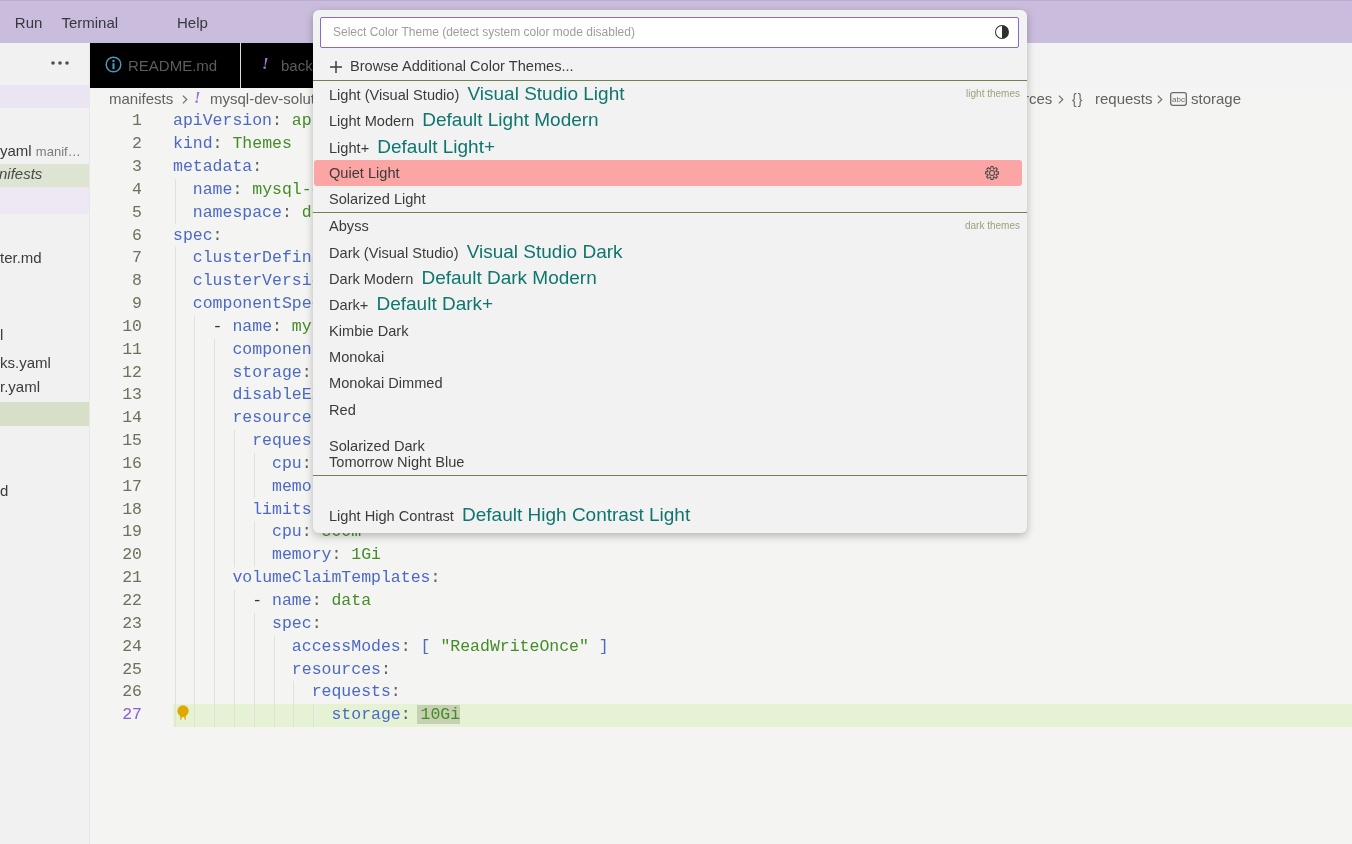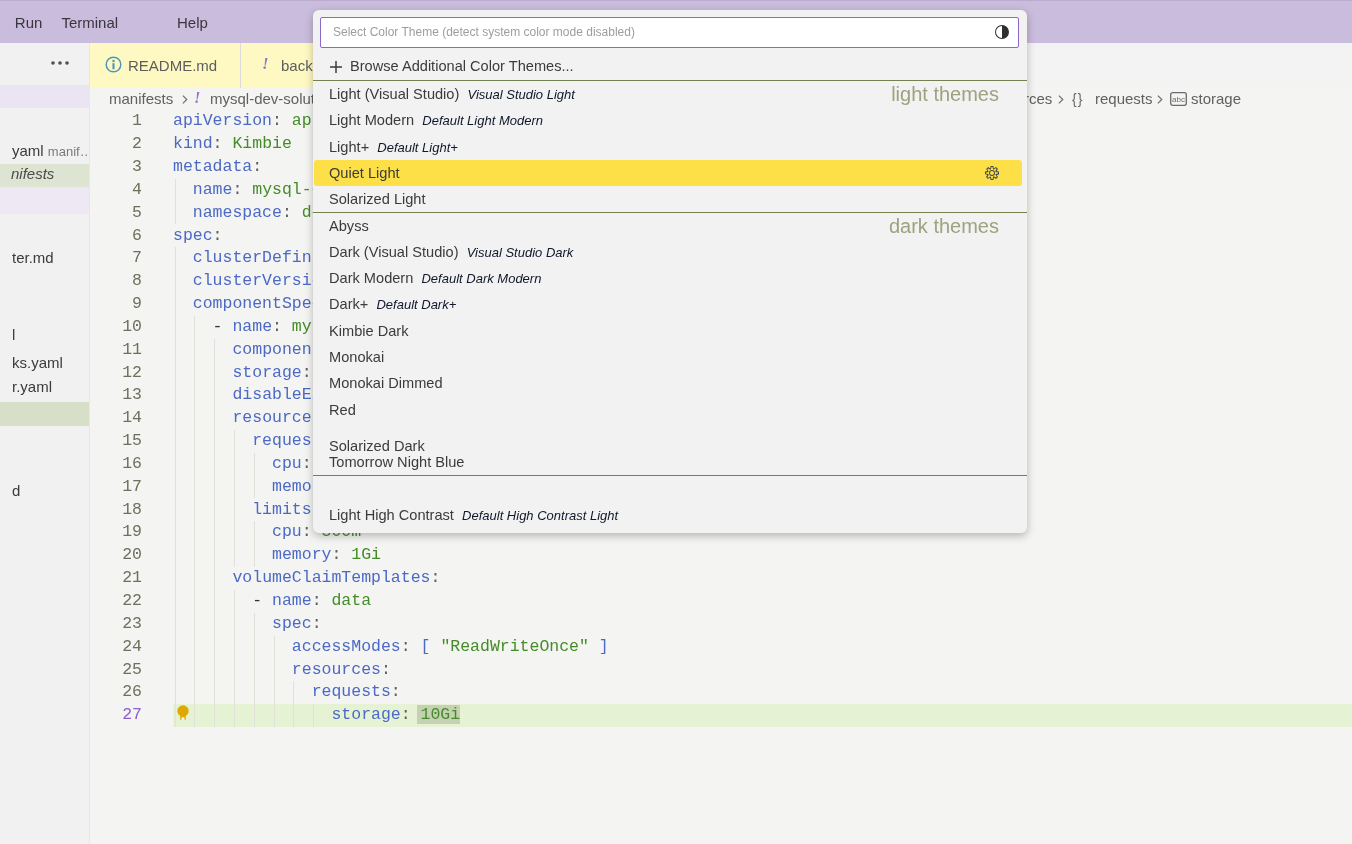--- a/index.html
+++ b/index.html
@@ -5,25 +5,25 @@
   * { margin:0; padding:0; box-sizing:border-box; }
   html,body { width:1352px; height:844px; overflow:hidden; }
   body { font-family:"Liberation Sans", sans-serif; background:#f4f4f3; position:relative; }
   .abs { position:absolute; }
   
   #titlebar { position:absolute; left:0; top:0; width:1352px; height:43px; background:#cabcdc; border-top:1px solid #bcadd0; }
   #titlebar .mi { position:absolute; top:0; height:43px; line-height:43px; font-size:15px; color:#37373d; }
   
   #sidebar { position:absolute; left:0; top:43px; width:89px; height:801px; background:#f1f1f1; }
   #sidebar .row { position:absolute; left:0; width:89px; height:23px; }
-  #sidebar .txt { position:absolute; font-size:15px; color:#3b3b3b; white-space:nowrap;padding-left:12px; }
+  #sidebar .txt { position:absolute; font-size:15px; color:#3b3b3b; white-space:nowrap; }
   #sbborder { position:absolute; left:89px; top:43px; width:1px; height:801px; background:#e7e7e6; }
   
   #tabstrip { position:absolute; left:90px; top:43px; width:1262px; height:45px; background:#f3f3f3; }
-  .tab { position:absolute; top:0; height:45px; background:#fef9c3; }
+  .tab { position:absolute; top:0; height:45px; background:#000000; }
   .tab .lbl { position:absolute; top:0; height:45px; line-height:45px; font-size:15px; color:#5d5d5d; white-space:nowrap; }
   
   #crumbs { position:absolute; left:90px; top:88px; width:1262px; height:22px; background:#f4f4f3; font-size:15px; color:#616161; }
   #crumbs span { position:absolute; top:0; height:22px; line-height:22px; white-space:nowrap; }
   .yamlbang { font-family:"Liberation Serif", serif; font-weight:700; font-style:italic; color:#a074c4; }
   
   #editor { position:absolute; left:90px; top:110px; width:1262px; height:734px; background:#f4f4f3; }
   #curline { position:absolute; left:83px; top:594.3px; width:1179px; height:22.85px; background:#e5f2d3; }
   .guide { position:absolute; width:1px; background:#e1e1da; }
   #gutter { position:absolute; left:0; top:0.3px; width:52px; text-align:right;
@@ -34,22 +34,22 @@
   .k { color:#4b69c5; } .p { color:#5d5d5d; } .s { color:#448c27; } .n27 { color:#8a5fd0; }
   .occ { background:#c6d0b2; box-shadow:-4px 0 0 #c6d0b2; }
   
   #qp { position:absolute; left:313px; top:10px; width:714px; height:523px; background:#f2f2f2;
         border-radius:6px; box-shadow:0 3px 9px rgba(0,0,0,0.26); }
   #qpinput { position:absolute; left:7px; top:7px; width:699px; height:31px; background:#ffffff;
              border:1px solid #8d68cc; border-radius:2px; }
   #qpinput .ph { position:absolute; left:12px; top:0; height:29px; line-height:29px; font-size:12px; color:#9d9d9d; }
   .qprow { position:absolute; left:1px; width:708px; height:26.3px; }
   .qprow .lab { position:absolute; left:15px; top:0; height:26.3px; line-height:26.3px; font-size:14.6px; color:#3b3b3b; white-space:nowrap; }
-  .qprow .desc { font-size:13px; color:#0f172a;font-style:italic; }
-  .qprow .grp { position:absolute; right:23px; top:0; height:26.3px; line-height:26.3px; font-size:20px; color:#9da27f; }
+  .qprow .desc { font-size:19px; color:#0f766e; }
+  .qprow .grp { position:absolute; right:2px; top:0; height:26.3px; line-height:26.3px; font-size:10px; color:#9da27f; }
   .qpsep { position:absolute; left:0; width:714px; height:1px; background:#73814e; }
 </style>
 </head>
 <body>
 <div id="titlebar">
   <span class="mi" style="left:14.8px;">Run</span>
   <span class="mi" style="left:61.4px;">Terminal</span>
   <span class="mi" style="left:147px;margin-left:30px;">Help</span>
 </div>
 
@@ -147,21 +147,21 @@
  19
  20
  21
  22
  23
  24
  25
  26
 <span class="n27"> 27</span></div>
   <div id="code"><span class="k">apiVersion</span><span class="p">:</span> <span class="s">apps.kubeblocks.io/v1alpha1</span>
-<span class="k">kind</span><span class="p">:</span> <span class="s">Kimbie</span>
+<span class="k">kind</span><span class="p">:</span> <span class="s">Themes</span>
 <span class="k">metadata</span><span class="p">:</span>
   <span class="k">name</span><span class="p">:</span> <span class="s">mysql-cluster</span>
   <span class="k">namespace</span><span class="p">:</span> <span class="s">demo</span>
 <span class="k">spec</span><span class="p">:</span>
   <span class="k">clusterDefinitionRef</span><span class="p">:</span> <span class="s">apecloud-mysql</span>
   <span class="k">clusterVersionRef</span><span class="p">:</span> <span class="s">ac-mysql-8.0.30</span>
   <span class="k">componentSpecs</span><span class="p">:</span>
     - <span class="k">name</span><span class="p">:</span> <span class="s">mysql</span>
       <span class="k">componentDefRef</span><span class="p">:</span> <span class="s">mysql</span>
       <span class="k">storage</span><span class="p">:</span> <span class="s">1</span>
@@ -204,21 +204,21 @@
   <div class="qprow" style="top:71px;">
       <span class="lab">Light (Visual Studio)&nbsp;&nbsp;<span class="desc">Visual Studio Light</span></span>
       <span class="grp">light themes</span>
     </div>
   <div class="qprow" style="top:97.3px;">
       <span class="lab">Light Modern&nbsp;&nbsp;<span class="desc">Default Light Modern</span></span>
     </div>
   <div class="qprow" style="top:123.6px;">
       <span class="lab">Light+&nbsp;&nbsp;<span class="desc">Default Light+</span></span>
     </div>
-  <div class="qprow" style="top:149.9px; background:#fde047; border-radius:3px;">
+  <div class="qprow" style="top:149.9px; background:#fca5a5; border-radius:3px;">
       <span class="lab">Quiet Light</span>
     <svg class="abs" style="left:670px; top:5.6px;" width="16" height="16" viewBox="0 0 16 16">
       <path fill-rule="evenodd" fill="#484848" d="M9.4 1l.5 2.4 2.1-1.3 2 2-1.4 2.1 2.4.4v2.8l-2.4.5L14 12l-2 2-2.1-1.4-.5 2.4H6.6l-.5-2.4L4 13.9l-2-2 1.4-2.1-2.4-.5V6.6l2.4-.5L2.1 4l2-2 2.1 1.4.4-2.4h2.8zM9.1 4.4L8.6 2H7.4l-.5 2.4-.7.3-2-1.3-.9.8 1.3 2-.2.7-2.4.5v1.2l2.4.5.3.8-1.3 2 .8.8 2-1.3.8.3.4 2.3h1.2l.5-2.4.8-.3 2 1.3.8-.8-1.3-2 .3-.8 2.3-.4V7.4l-2.4-.5-.3-.8 1.3-2-.8-.8-2 1.3-.7-.2zM11 8a3 3 0 11-6 0 3 3 0 016 0zm-1 0a2 2 0 10-4 0 2 2 0 004 0z"></path>
     </svg>
   </div>
   <div class="qprow" style="top:176.2px;">
       <span class="lab">Solarized Light</span>
     </div>
   <div class="qpsep" style="top:202.4px;"></div>
   <div class="qprow" style="top:228.8px;">

